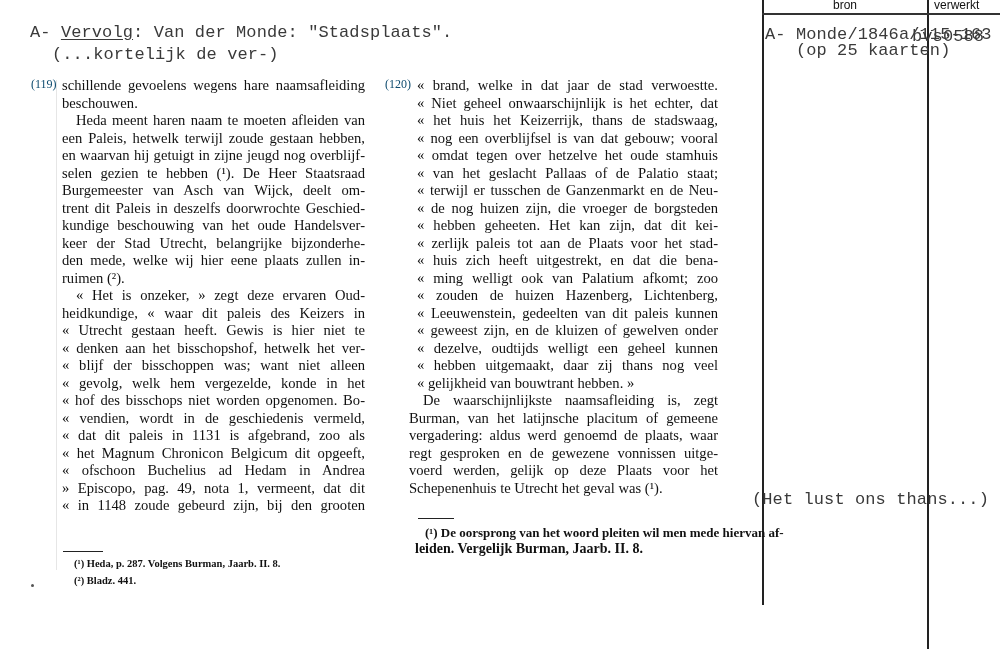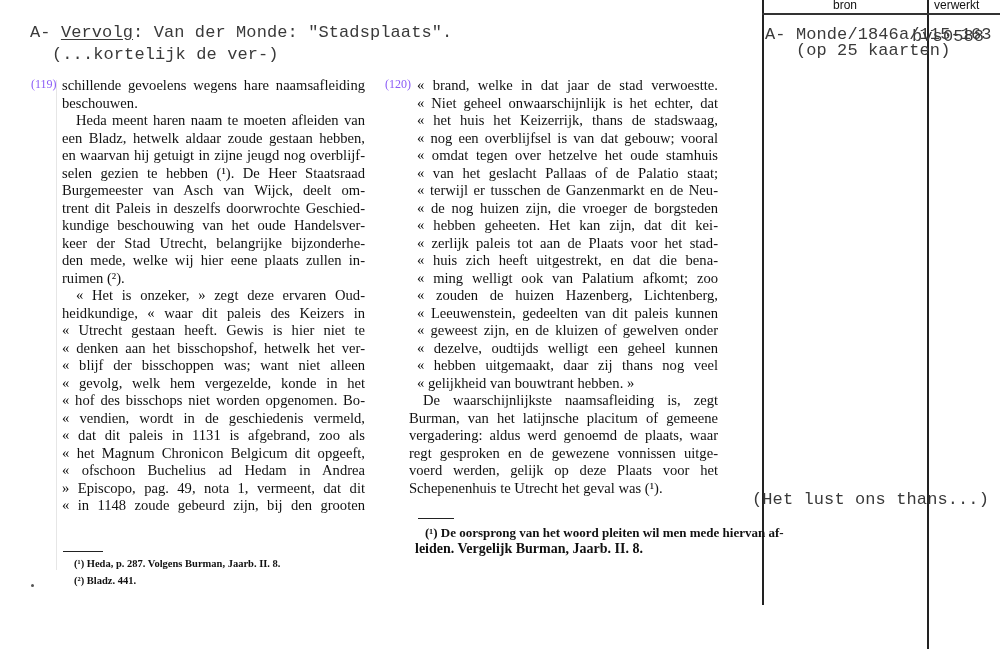--- a/index.html
+++ b/index.html
@@ -21,21 +21,21 @@
   .note-cell { position: absolute; left: 752px; top: 492px; white-space: pre; line-height: 16px; }
 
   
   .page-gutter { position: absolute; left: 56px; top: 80px; width: 1px; height: 490px; background: #e6e6e6; }
   .col { position: absolute; font-size: 14.6px; line-height: 17.5px; }
   .col .ln { white-space: nowrap; text-align: justify; text-align-last: justify; }
   .col .ln.last { text-align-last: left; }
   .col .indent { padding-left: 14px; }
   .col1 { left: 62px; top: 77px; width: 303px; }
   .col2 { left: 417px; top: 77px; width: 301px; }
-  .marg { position: absolute; font-family: "Liberation Serif", "DejaVu Serif", serif; font-size: 12px; color: #8b5cf6; }
+  .marg { position: absolute; font-family: "Liberation Serif", "DejaVu Serif", serif; font-size: 12px; color: #0c4a6e; }
   .fn-rule { position: absolute; height: 1px; background: #222; width: 40px; }
   .fn { position: absolute; font-family: "Liberation Serif", "DejaVu Serif", serif; font-size: 10.5px; font-weight: bold; line-height: 15px; color: #111; white-space: nowrap; }
   .dot { position: absolute; left: 31px; top: 584px; width: 3px; height: 3px; border-radius: 50%; background: #555; }
 </style>
 </head>
 <body>
 
 <div class="card-title mono"><span>A- </span><u>Vervolg</u><span>: Van der Monde: "Stadsplaats".</span></div>
 <div class="card-sub mono">(...kortelijk de ver-)</div>
 
@@ -51,21 +51,21 @@
 <div class="note-cell mono"><div>(Het lust ons thans...)</div></div>
 
 <div class="page-gutter"></div>
 <div class="marg" style="left:31px; top:77px;">(119)</div>
 <div class="marg" style="left:385px; top:77px;">(120)</div>
 
 <div class="col col1 serif">
   <div class="ln">schillende gevoelens wegens hare naamsafleiding</div>
   <div class="ln last">beschouwen.</div>
   <div class="ln indent">Heda meent haren naam te moeten afleiden van</div>
-  <div class="ln">een Bladz, hetwelk aldaar zoude gestaan hebben,</div>
+  <div class="ln">een Paleis, hetwelk terwijl zoude gestaan hebben,</div>
   <div class="ln">en waarvan hij getuigt in zijne jeugd nog overblijf-</div>
   <div class="ln">selen gezien te hebben (¹). De Heer Staatsraad</div>
   <div class="ln">Burgemeester van Asch van Wijck, deelt om-</div>
   <div class="ln">trent dit Paleis in deszelfs doorwrochte Geschied-</div>
   <div class="ln">kundige beschouwing van het oude Handelsver-</div>
   <div class="ln">keer der Stad Utrecht, belangrijke bijzonderhe-</div>
   <div class="ln">den mede, welke wij hier eene plaats zullen in-</div>
   <div class="ln last">ruimen (²).</div>
   <div class="ln indent">« Het is onzeker, » zegt deze ervaren Oud-</div>
   <div class="ln">heidkundige, « waar dit paleis des Keizers in</div>

